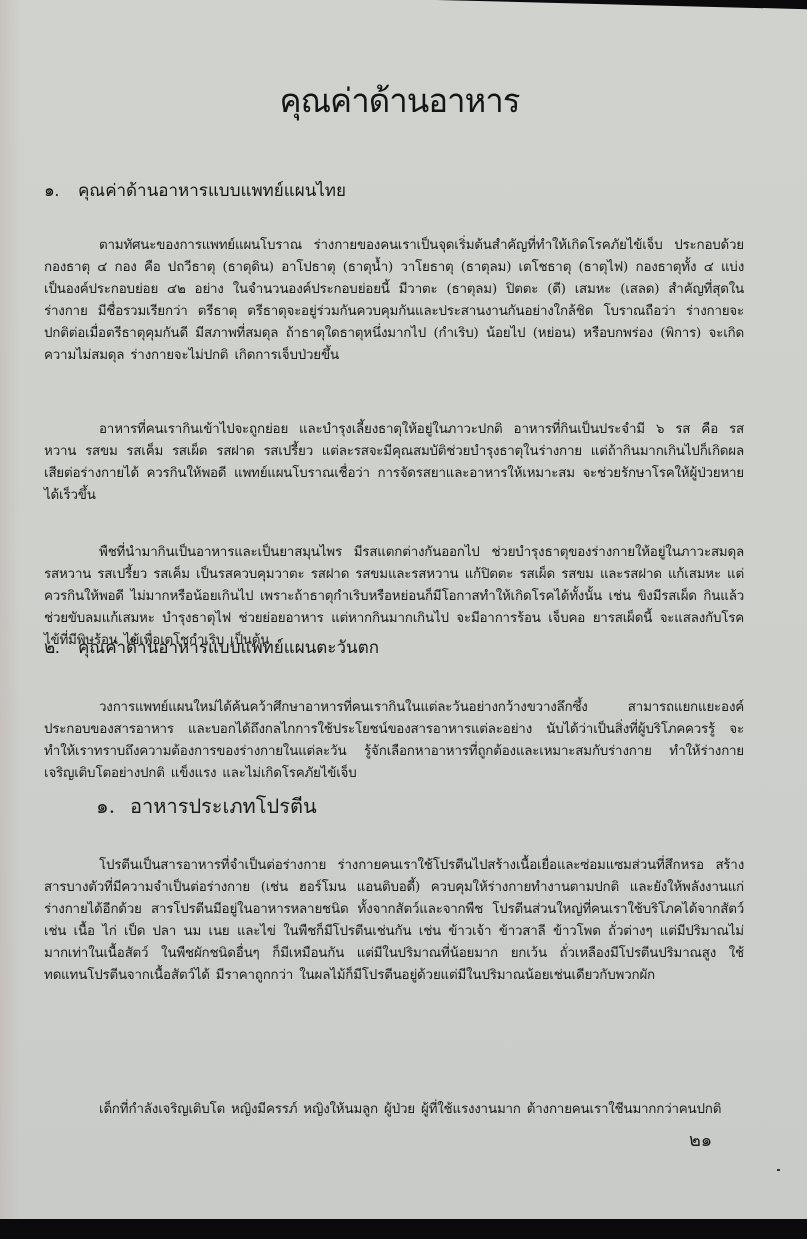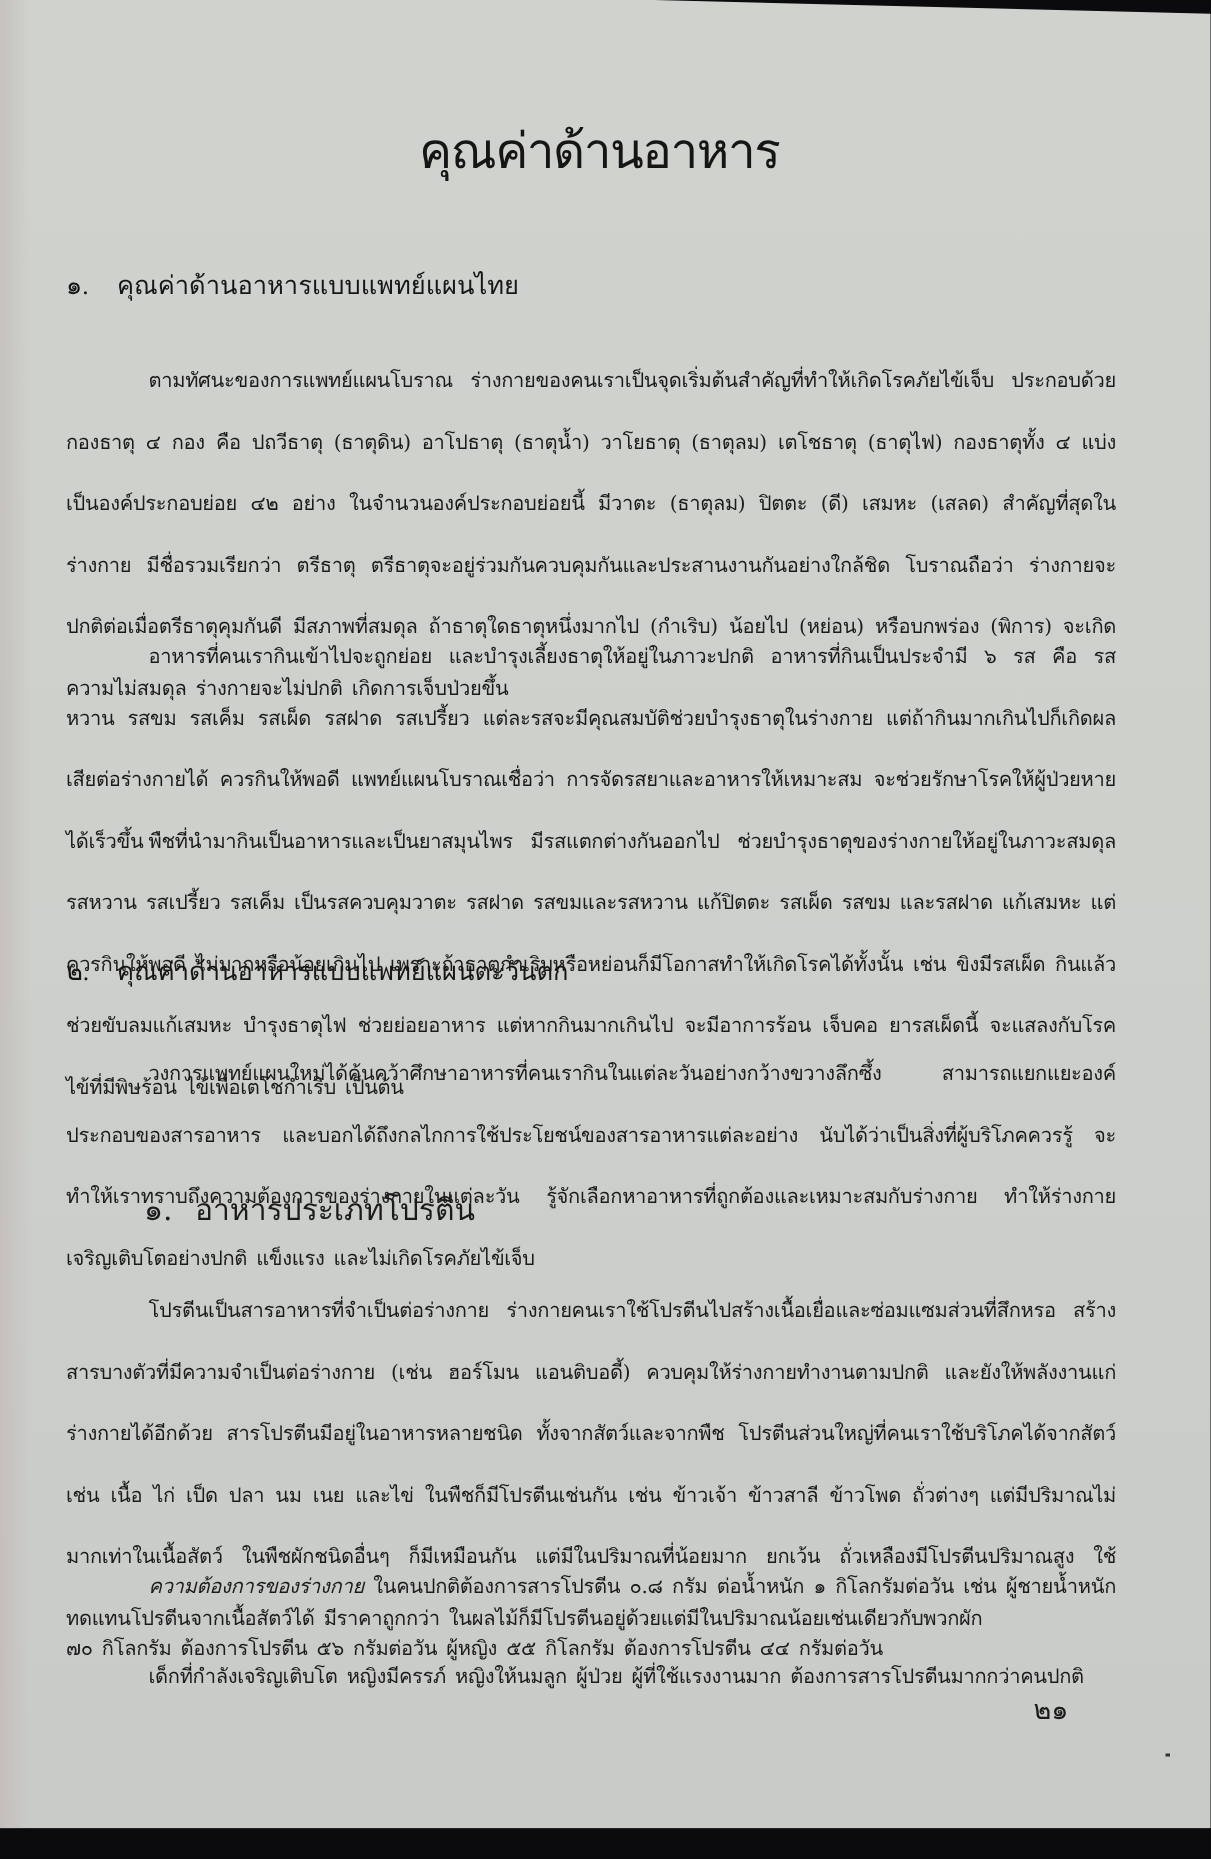--- a/index.html
+++ b/index.html
@@ -62,21 +62,21 @@
     }
     .sub-heading .num {
       display: inline-block;
       width: 34px;
     }
     .para {
       position: absolute;
       left: 44px;
       width: 700px;
       font-size: 13.4px;
-      line-height: 41px;
+      line-height: 22px;
       text-align: justify;
       text-indent: 55px;
       color: #1b1b1b;
       letter-spacing: -0.2px;
       word-spacing: 2px;
       margin-top: 48px;
     }
     .para em { font-style: italic; }
     .page-number {
       position: absolute;
@@ -113,19 +113,18 @@
   </div>
 
   <p class="para" style="top:648px;">วงการแพทย์แผนใหม่ได้ค้นคว้าศึกษาอาหารที่คนเรากินในแต่ละวันอย่างกว้างขวางลึกซึ้ง สามารถแยกแยะองค์ประกอบของสารอาหาร และบอกได้ถึงกลไกการใช้ประโยชน์ของสารอาหารแต่ละอย่าง นับได้ว่าเป็นสิ่งที่ผู้บริโภคควรรู้ จะทำให้เราทราบถึงความต้องการของร่างกายในแต่ละวัน รู้จักเลือกหาอาหารที่ถูกต้องและเหมาะสมกับร่างกาย ทำให้ร่างกายเจริญเติบโตอย่างปกติ แข็งแรง และไม่เกิดโรคภัยไข้เจ็บ</p>
 
   <div class="sub-heading" style="top:790px;">
     <span class="num">๑.</span><span>อาหารประเภทโปรตีน</span>
   </div>
 
   <p class="para" style="top:806px;">โปรตีนเป็นสารอาหารที่จำเป็นต่อร่างกาย ร่างกายคนเราใช้โปรตีนไปสร้างเนื้อเยื่อและซ่อมแซมส่วนที่สึกหรอ สร้างสารบางตัวที่มีความจำเป็นต่อร่างกาย (เช่น ฮอร์โมน แอนติบอดี้) ควบคุมให้ร่างกายทำงานตามปกติ และยังให้พลังงานแก่ร่างกายได้อีกด้วย สารโปรตีนมีอยู่ในอาหารหลายชนิด ทั้งจากสัตว์และจากพืช โปรตีนส่วนใหญ่ที่คนเราใช้บริโภคได้จากสัตว์ เช่น เนื้อ ไก่ เป็ด ปลา นม เนย และไข่ ในพืชก็มีโปรตีนเช่นกัน เช่น ข้าวเจ้า ข้าวสาลี ข้าวโพด ถั่วต่างๆ แต่มีปริมาณไม่มากเท่าในเนื้อสัตว์ ในพืชผักชนิดอื่นๆ ก็มีเหมือนกัน แต่มีในปริมาณที่น้อยมาก ยกเว้น ถั่วเหลืองมีโปรตีนปริมาณสูง ใช้ทดแทนโปรตีนจากเนื้อสัตว์ได้ มีราคาถูกกว่า ในผลไม้ก็มีโปรตีนอยู่ด้วยแต่มีในปริมาณน้อยเช่นเดียวกับพวกผัก</p>
 
-  <p class="para" style="top:990px;"><em>ความต้องการของร่างกาย</em> <span>ในคนปกติต้องการสารโปรตีน ๐.๘ กรัม ต่อน้ำหนัก ๑ กิโลกรัมต่อวัน เช่น ผู้ชายน้ำหนัก ๗๐ กิโลกรัม ต้องการโปรตีน ๕๖ กรัมต่อวัน ผู้หญิง ๕๕ กิโลกรัม ต้องการโปรตีน ๔๔ กรัมต่อวัน</span></p>
 
-  <p class="para" style="top:1050px;">เด็กที่กำลังเจริญเติบโต หญิงมีครรภ์ หญิงให้นมลูก ผู้ป่วย ผู้ที่ใช้แรงงานมาก ต้องการสารโปรตีนมากกว่าคนปกติ</p>
+  <p class="para" style="top:1050px;">เด็กที่กำลังเจริญเติบโต หญิงมีครรภ์ หญิงให้นมลูก ผู้ป่วย ผู้ที่ใช้แรงงานมาก ต้างกายคนเราใชีนมากกว่าคนปกติ</p>
 
   <div class="page-number">๒๑</div>
   <div class="speck"></div>
 </div>
 
 </body></html>

